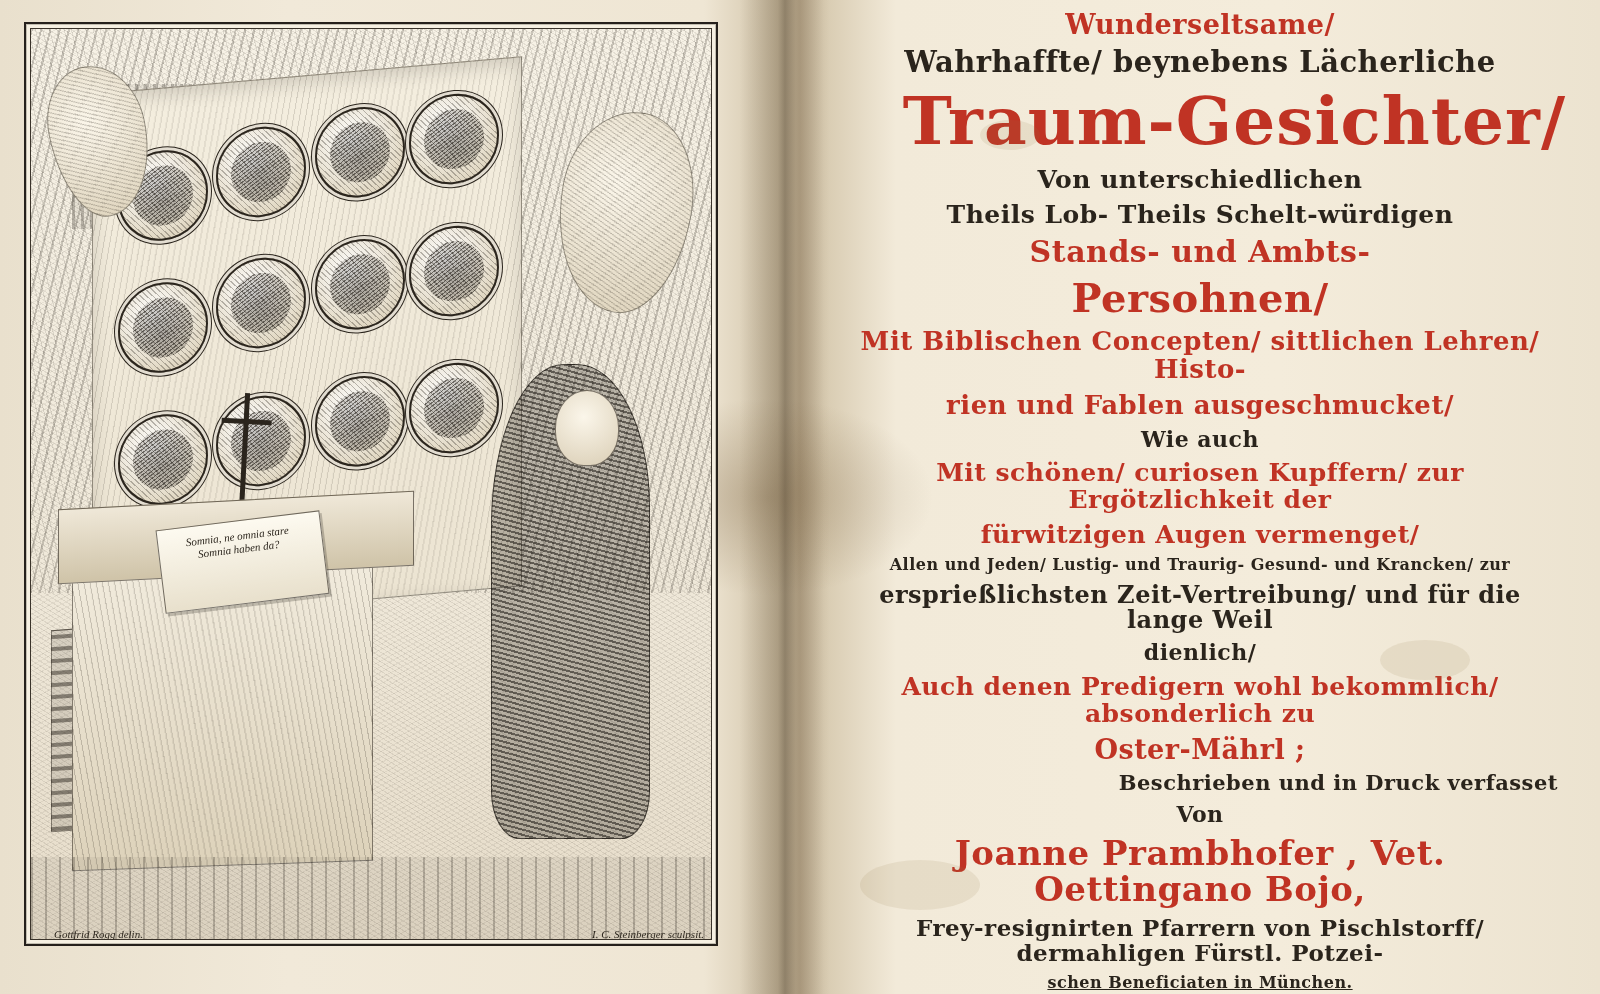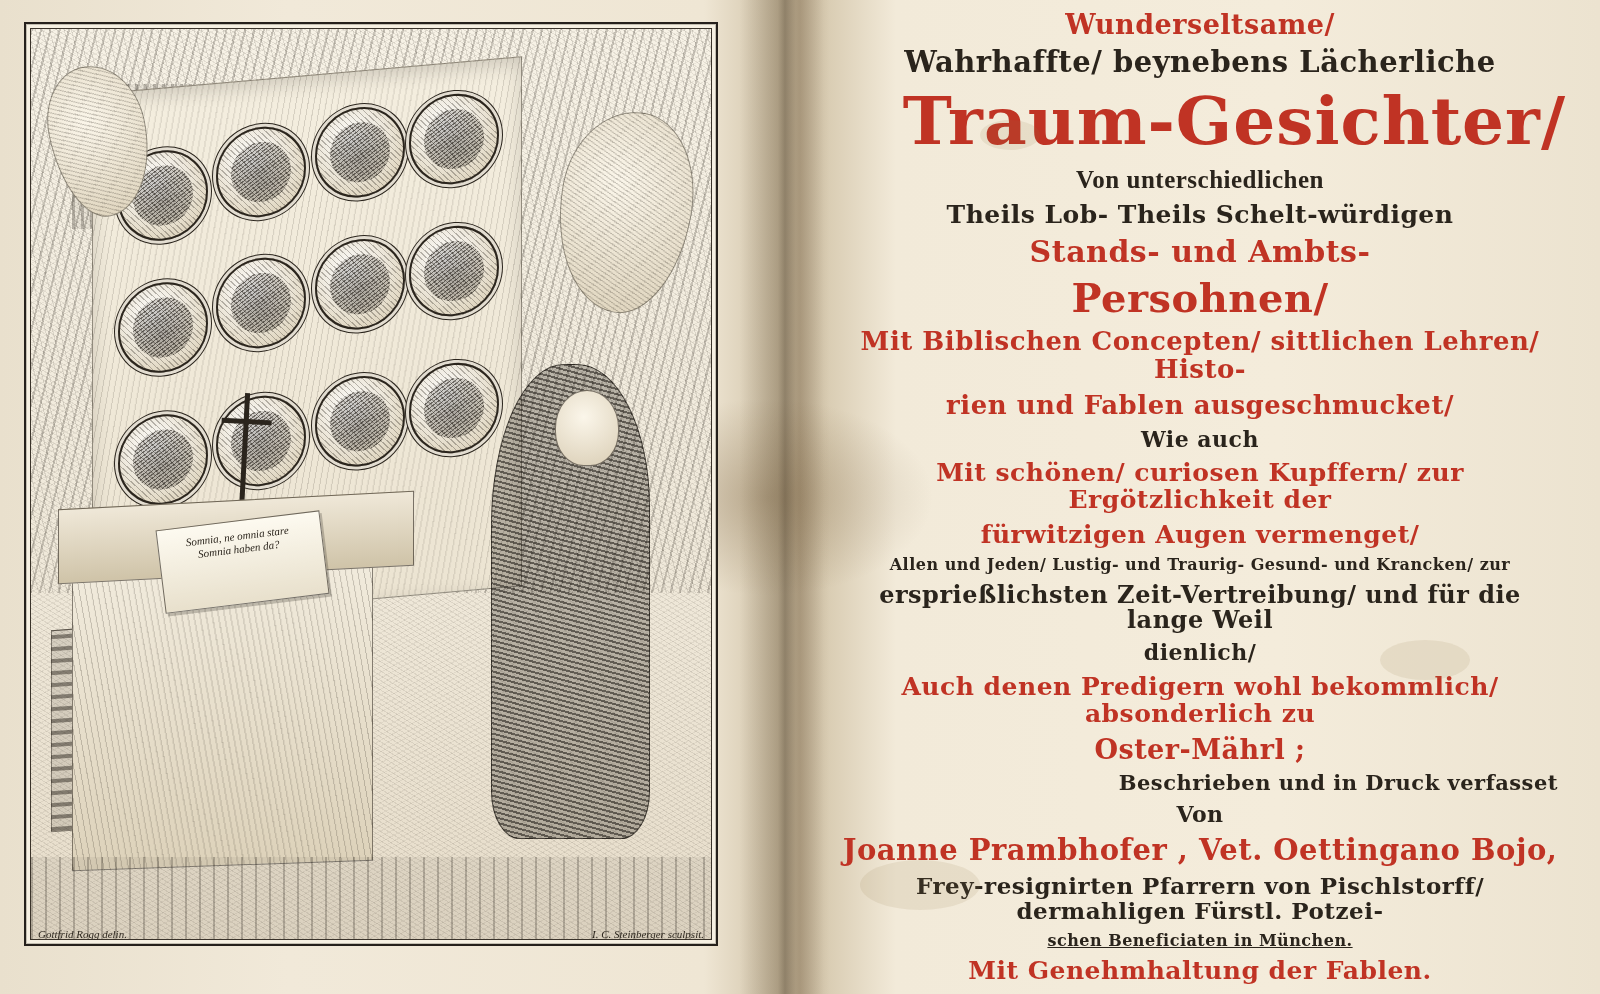--- a/index.html
+++ b/index.html
@@ -135,53 +135,53 @@
   .books-stack{
     position:absolute;left:3%;bottom:12%;width:9%;height:22%;
     background:repeating-linear-gradient(0deg, rgba(45,39,31,.55) 0 4px, rgba(45,39,31,.12) 4px 12px);
     border:1px solid rgba(45,39,31,.5);
     transform:skewY(-4deg);
   }
   .credit{
     position:absolute;bottom:4px;font-family:"Liberation Serif",serif;
     font-style:italic;font-size:11px;color:#2e281f;
   }
-  .credit.left{left:12px;}
+  .credit.left{left:28px;}
   .credit.right{right:12px;}
 
   
   .right-page{
     position:absolute;left:800px;top:0;width:800px;height:994px;
     padding:0 34px;box-sizing:border-box;
     text-align:center;
   }
   .tl{ line-height:1.08; margin:8px; }
   .red{color:#c03324;}
   .blk{color:#2a241c;}
   .fraktur{font-family:"DejaVu Serif", serif;font-weight:bold;letter-spacing:.5px;}
   .l1{font-size:27px;margin-top:10px;}
   .l2{font-size:29px;margin-top:5px;}
   .l3{font-size:66px;margin:4px 0 2px;letter-spacing:1px;text-align:right;}
-  .l4{font-size:25px;margin-top:8px;font-family:Liberation Serif, serif;}
+  .l4{font-size:25px;margin-top:8px;}
   .l5{font-size:30px;margin-top:3px;}
   .l6{font-size:25px;margin-top:4px;}
   .l7{font-size:40px;margin-top:2px;}
   .l8{font-size:26px;margin-top:7px;}
   .l9{font-size:26px;margin-top:1px;}
   .l10{font-size:22px;margin-top:6px;}
   .l11{font-size:25px;margin-top:3px;}
   .l12{font-size:25px;margin-top:1px;}
   .l13{font-size:16px;margin-top:7px;}
   .l14{font-size:24px;margin-top:1px;}
   .l15{font-size:22px;margin-top:1px;}
   .l16{font-size:25px;margin-top:7px;}
   .l17{font-size:27px;margin-top:1px;}
   .l18{font-size:21px;margin-top:5px;text-align:right;}
   .l19{font-size:22px;margin-top:2px;}
-  .author{font-size:29px;margin-top:4px;}
+  .author{font-size:34px;margin-top:4px;}
   .l21{font-size:23px;margin-top:4px;}
   .l22{font-size:16px;margin-top:1px;text-decoration:underline;}
   .l23{font-size:25px;margin-top:8px;}
   .rule{height:2px;background:#2a241c;margin:12px 60px 8px;}
   .place{font-size:28px;letter-spacing:5px;margin-top:2px;}
   .gutter-shadow{
     position:absolute;left:740px;top:0;width:90px;height:994px;
     background:linear-gradient(90deg, rgba(90,72,48,0) 0%, rgba(90,72,48,.30) 42%, rgba(70,55,36,.45) 50%, rgba(90,72,48,.18) 62%, rgba(90,72,48,0) 100%);
     pointer-events:none;
   }

